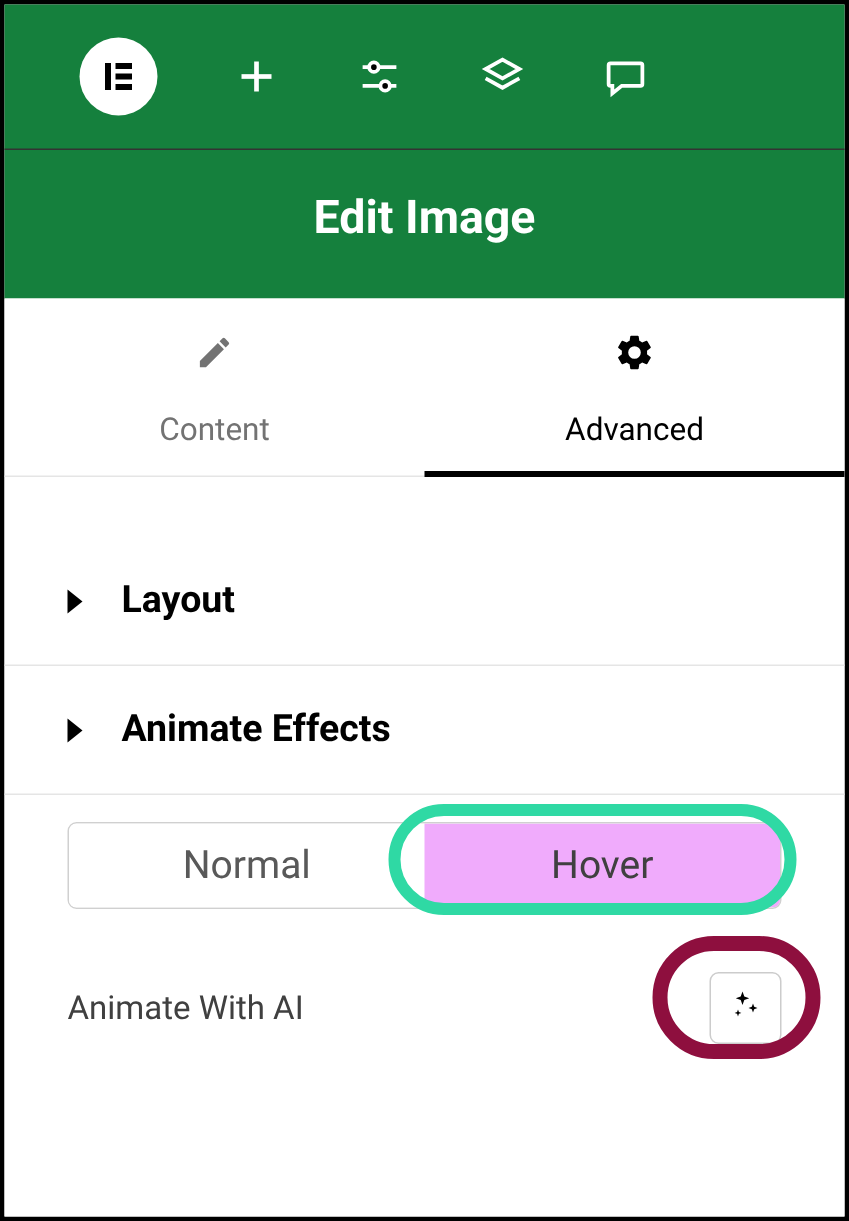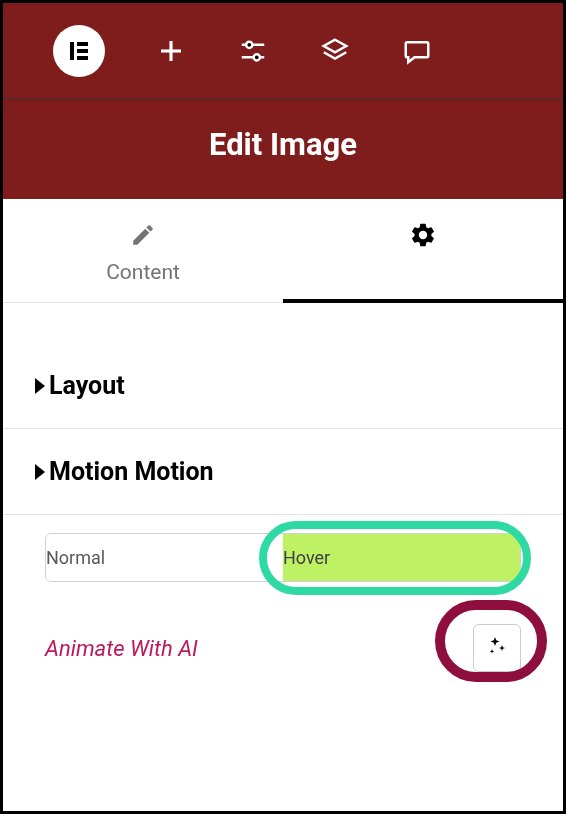--- a/index.html
+++ b/index.html
@@ -16,21 +16,21 @@
     }
     .container {
       width: 100%;
       height: 100%;
       background: #fff;
       border: 3px solid #000;
       display: flex;
       flex-direction: column;
     }
     .header-black {
-      background: #7f1d1d;
+      background: #15803d;
       color: #fff;
     }
     .toolbar {
       display: flex;
       align-items: center;
       gap: 50px;
       padding: 22px 50px;
     }
     .logo {
       width: 52px;
@@ -64,21 +64,21 @@
     .tabs {
       display: flex;
       background: #fff;
       border-bottom: 1px solid #e5e5e5;
     }
     .tab {
       flex: 1;
       display: flex;
       flex-direction: column;
       align-items: center;
-      gap: 11px;
+      gap: 26px;
       padding: 22px 0 18px 0;
       cursor: pointer;
       color: #737373;
       position: relative;
     }
     .tab.active {
       color: #000;
     }
     .tab.active::after {
       content: "";
@@ -102,22 +102,22 @@
     .panel-content {
       flex: 1;
       background: #fff;
     }
     .accordion-section {
       border-bottom: 1px solid #e5e5e5;
     }
     .accordion-header {
       display: flex;
       align-items: center;
-      gap: 4px;
-      padding: 28px 32px;
+      gap: 26px;
+      padding: 28px 42px;
       cursor: pointer;
       position: relative;
     }
     .accordion-header .arrow {
       width: 0;
       height: 0;
       display: inline-block;
     }
     .arrow.right {
       border-top: 8px solid transparent;
@@ -149,29 +149,29 @@
     .toggle-group {
       display: flex;
       margin: 18px 42px 28px 42px;
       border: 1px solid #d0d0d0;
       border-radius: 6px;
       overflow: hidden;
       position: relative;
     }
     .toggle-option {
       flex: 1;
-      text-align: left;
+      text-align: center;
       padding: 13px 0;
-      font-size: 18px;
+      font-size: 26px;
       color: #595959;
       cursor: pointer;
       background: #fff;
     }
     .toggle-option.selected {
-      background: #bef264;
+      background: #f0abfc;
       color: #404040;
     }
     .hover-highlight {
       position: absolute;
       border: 8px solid #2fd9a4;
       border-radius: 40px;
       pointer-events: none;
       left: 256px;
       top: -12px;
       width: 272px;
@@ -179,22 +179,21 @@
     }
     .animate-row {
       display: flex;
       align-items: center;
       justify-content: space-between;
       padding: 14px 42px 24px 42px;
       position: relative;
     }
     .animate-label {
       font-size: 22px;
-      color: #be185d;
-      font-style: italic;
+      color: #404040;
     }
     .ai-button {
       width: 48px;
       height: 48px;
       border: 1px solid #ccc;
       border-radius: 6px;
       background: #fff;
       display: flex;
       align-items: center;
       justify-content: center;
@@ -270,37 +269,38 @@
         </svg>
       </div>
       <div class="tab-label">Content</div>
     </div>
     <div class="tab active">
       <div class="tab-icon">
         <svg width="28" height="28" viewBox="0 0 24 24" fill="currentColor">
           <path d="M19.14 12.94c.04-.3.06-.61.06-.94 0-.32-.02-.64-.07-.94l2.03-1.58a.5.5 0 0 0 .12-.61l-1.92-3.32a.5.5 0 0 0-.6-.22l-2.39.96a7.03 7.03 0 0 0-1.62-.94l-.36-2.54a.5.5 0 0 0-.49-.42h-3.84a.5.5 0 0 0-.49.42l-.36 2.54c-.59.24-1.13.57-1.62.94l-2.39-.96a.5.5 0 0 0-.6.22L2.68 8.87a.5.5 0 0 0 .12.61l2.03 1.58c-.05.3-.07.63-.07.94 0 .31.02.64.06.94l-2.03 1.58a.5.5 0 0 0-.12.61l1.92 3.32c.12.22.39.3.6.22l2.39-.96c.5.38 1.03.7 1.62.94l.36 2.54c.05.24.25.42.49.42h3.84c.24 0 .44-.18.49-.42l.36-2.54a7.03 7.03 0 0 0 1.62-.94l2.39.96c.22.08.48 0 .6-.22l1.92-3.32a.5.5 0 0 0-.12-.61l-2.01-1.58zM12 15.6A3.6 3.6 0 1 1 12 8.4a3.6 3.6 0 0 1 0 7.2z"></path>
         </svg>
       </div>
+      <div class="tab-label">Advanced</div>
     </div>
   </div>
 
   <div class="panel-content">
     <div class="spacer-section"></div>
 
     <div class="accordion-section">
       <div class="accordion-header">
         <span class="arrow right"></span>
         <span class="accordion-title">Layout</span>
       </div>
     </div>
 
     <div class="accordion-section">
       <div class="accordion-header">
         <span class="arrow right"></span>
-        <span class="accordion-title">Motion Motion</span>
+        <span class="accordion-title">Animate Effects</span>
       </div>
     </div>
 
     <div class="accordion-section" style="border-bottom:none;">
 
       <div class="toggle-wrapper">
         <div class="toggle-group">
           <div class="toggle-option">Normal</div>
           <div class="toggle-option selected">Hover</div>
         </div>

